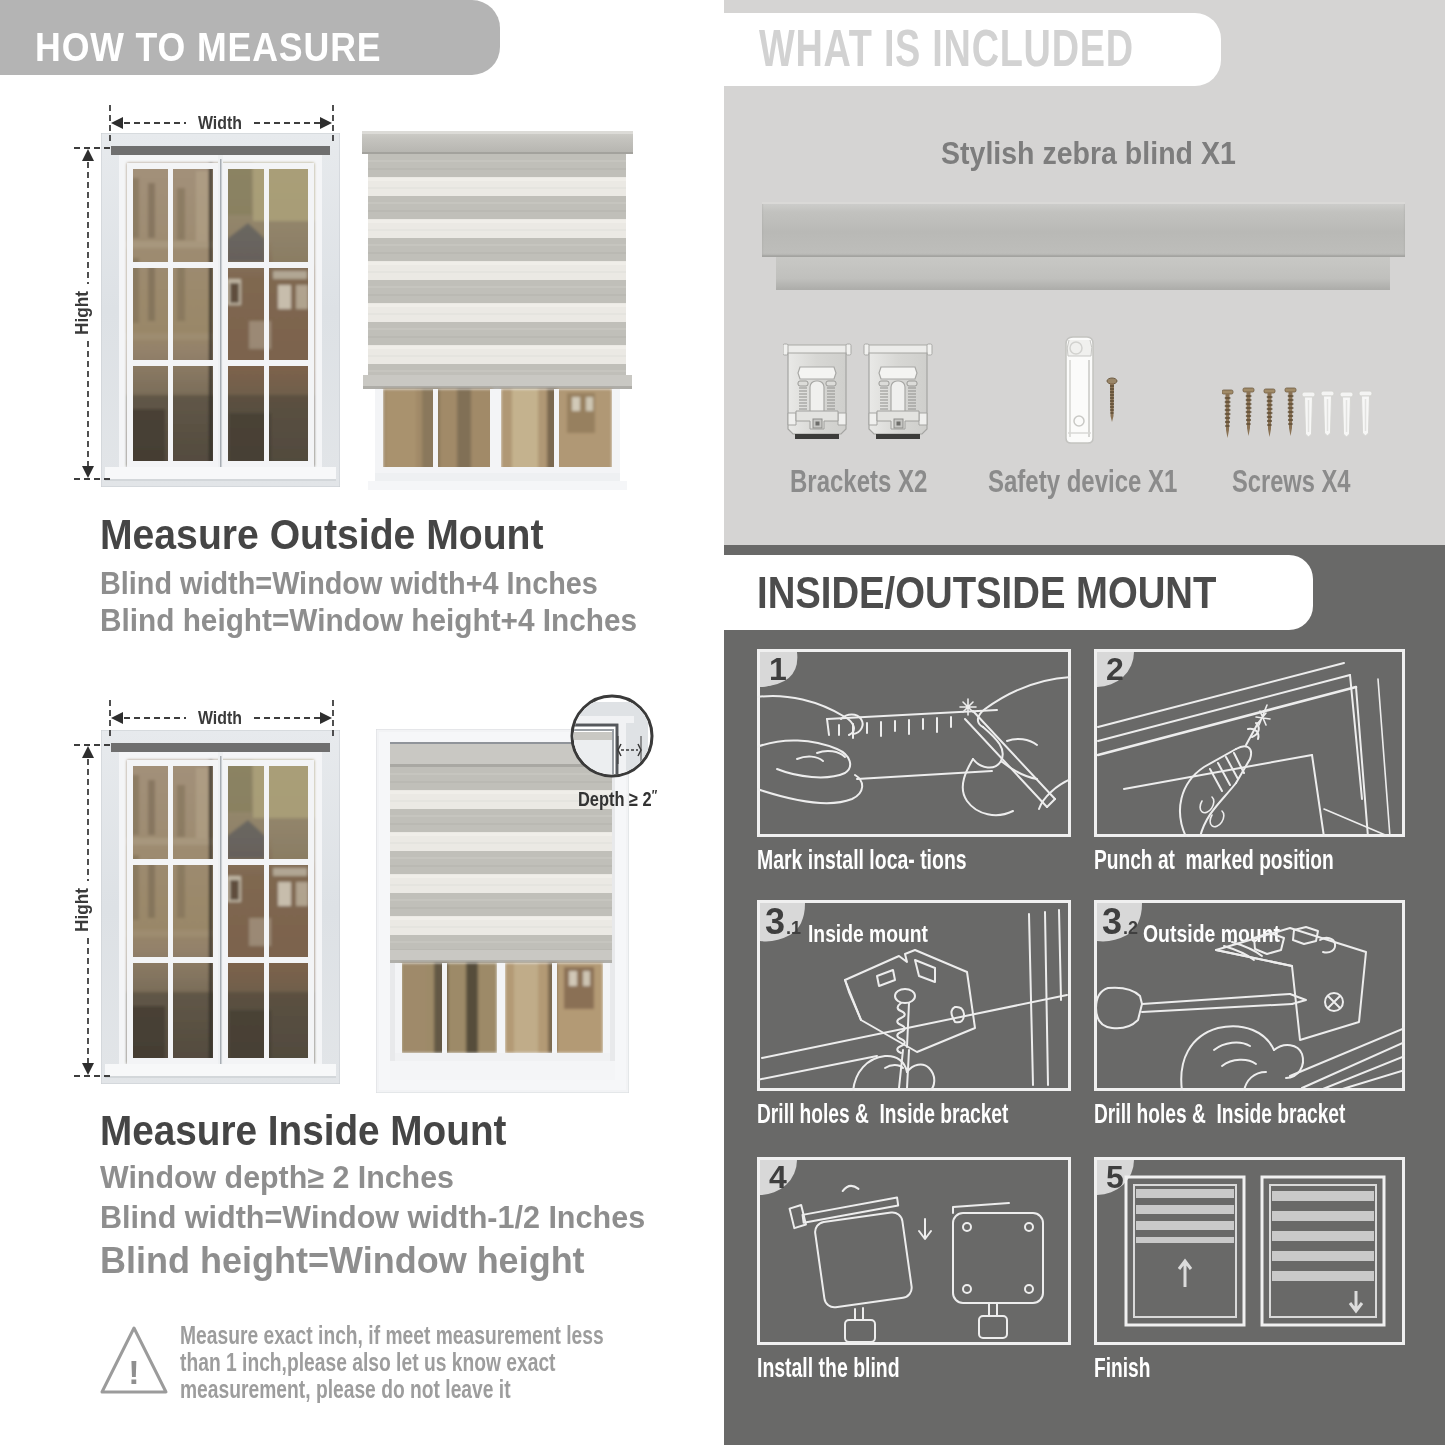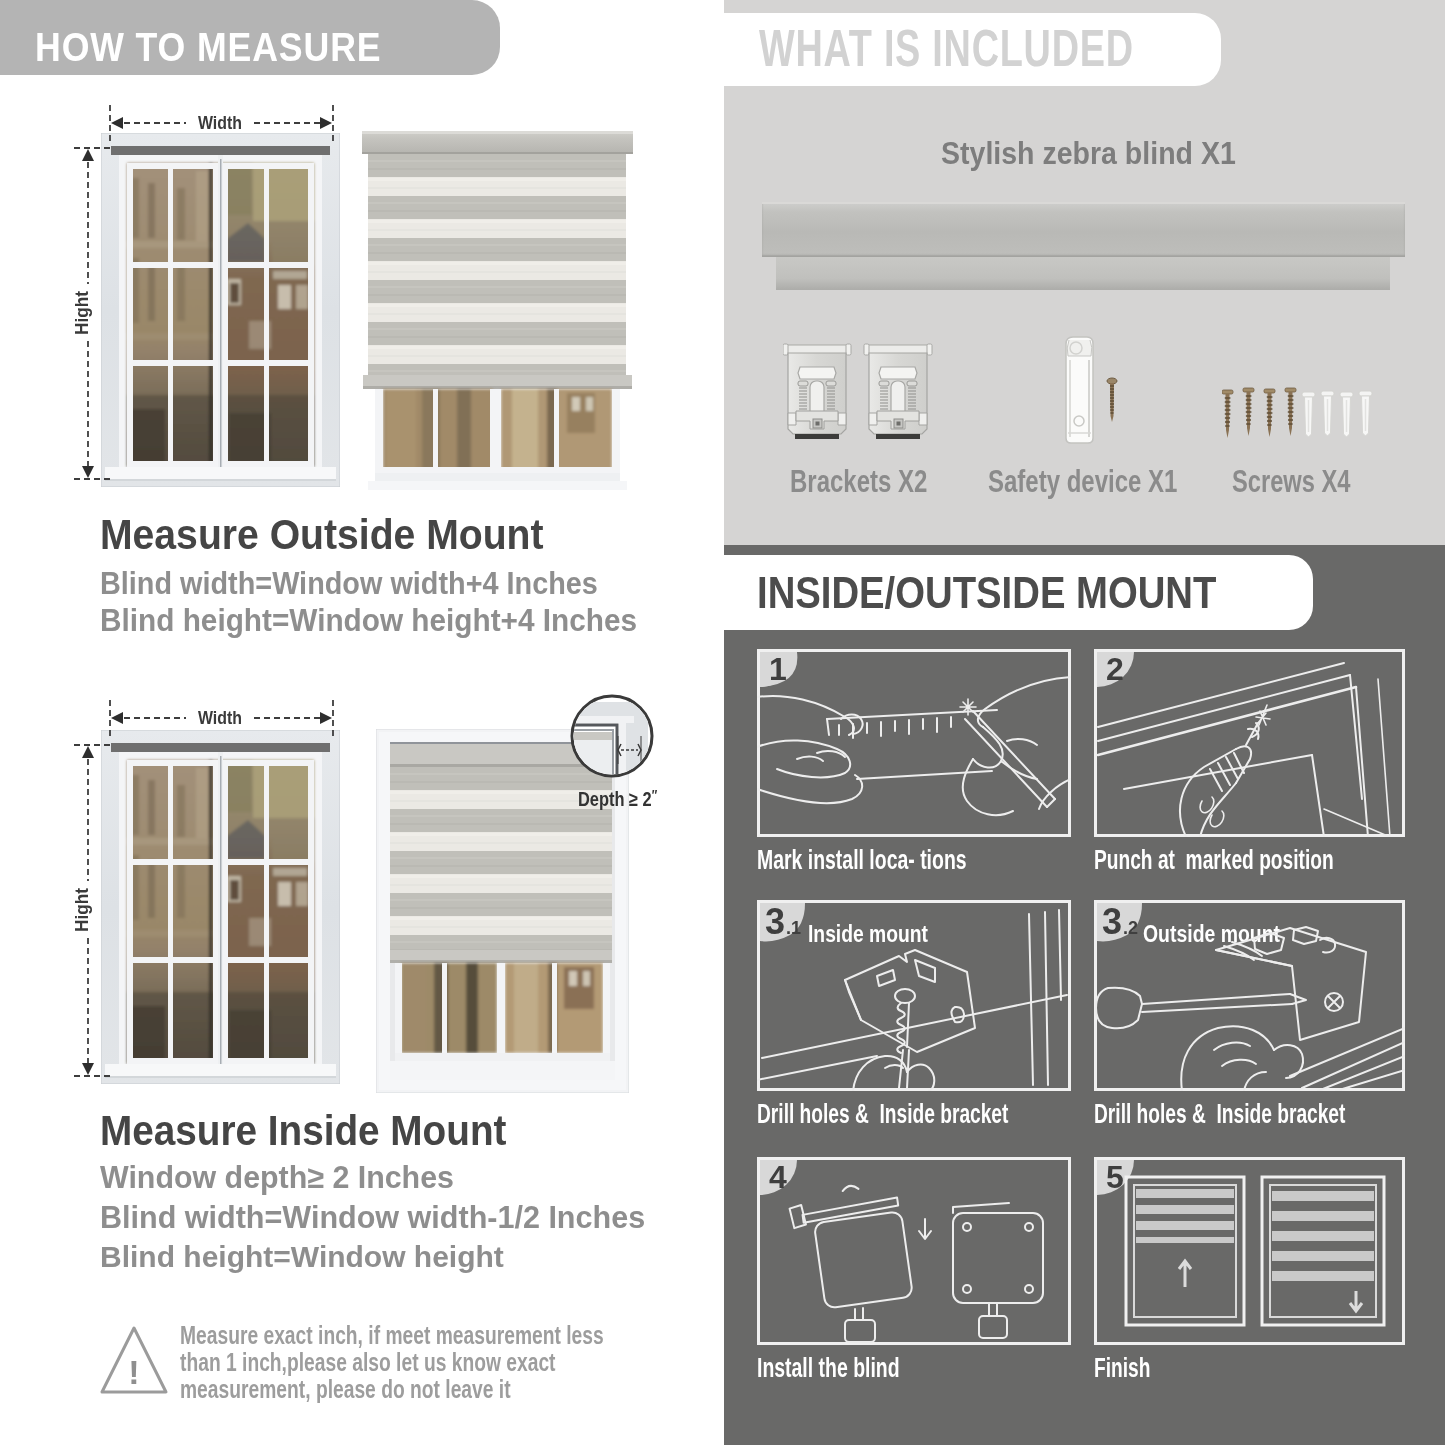--- a/index.html
+++ b/index.html
@@ -282,21 +282,21 @@
         <path d="M50,44 L50,72" stroke-width="1"></path>
         <path d="M73,44 L73,72" stroke-width="1"></path>
       </g>
     </g>
   </svg>
   <div class="abs b" id="t_dep" style="transform:scaleX(0.82); left:578px; top:787px; font-size:20px; color:#333333;">Depth ≥ 2<span style="font-size:14px; vertical-align:6px;">″</span></div>
 
   <div class="abs b" id="t_mim" style="transform:scaleX(0.9); left:100px; top:1106px; font-size:43px; color:#454545;">Measure Inside Mount</div>
   <div class="abs b" id="t_wd" style="transform:scaleX(0.98); left:100px; top:1160px; font-size:31px; color:#8e8e8e;">Window depth≥ 2 Inches</div>
   <div class="abs b" id="t_bw2" style="transform:scaleX(0.985); left:100px; top:1200px; font-size:31px; color:#8e8e8e;">Blind width=Window width-1/2 Inches</div>
-  <div class="abs b" id="t_bh2" style="left:100px; top:1240px; font-size:30px; color:#8e8e8e;text-align:center;">Blind height=Window height</div>
+  <div class="abs b" id="t_bh2" style="left:100px; top:1240px; font-size:36px; color:#8e8e8e;text-align:center;">Blind height=Window height</div>
 
   <svg class="abs" style="left:98px; top:1322px;" width="72" height="76" viewBox="0 0 72 76">
     <path d="M36 6 L68 70 L4 70 Z" fill="none" stroke="#9b9b9b" stroke-width="3" stroke-linejoin="round"></path>
     <text x="36" y="62" font-family="Liberation Sans" font-size="34" font-weight="bold" fill="#8f8f8f" text-anchor="middle">!</text>
   </svg>
   <div class="abs b" id="t_warn" style="transform:scaleX(0.77); left:180px; top:1322px; font-size:25px; line-height:27px; color:#9d9d9d;">Measure exact inch, if meet measurement less<br>than 1 inch,please also let us know exact<br>measurement, please do not leave it</div>
 
   <div class="abs" style="left:724px; top:0; width:721px; height:545px; background:#d5d4d3;"></div>
   <div class="abs" style="left:724px; top:13px; width:497px; height:73px; background:#ffffff; border-radius:0 26px 26px 0;"></div>
   <div class="abs b" id="t_what" style="transform:scaleX(0.728); left:759px; top:18px; font-size:52px; color:#d2d2d2; letter-spacing:1px;">WHAT IS INCLUDED</div>

